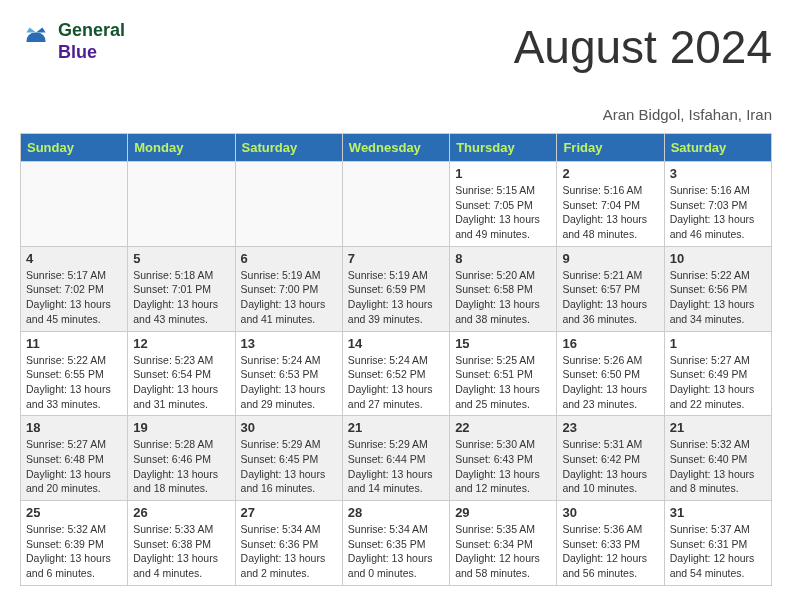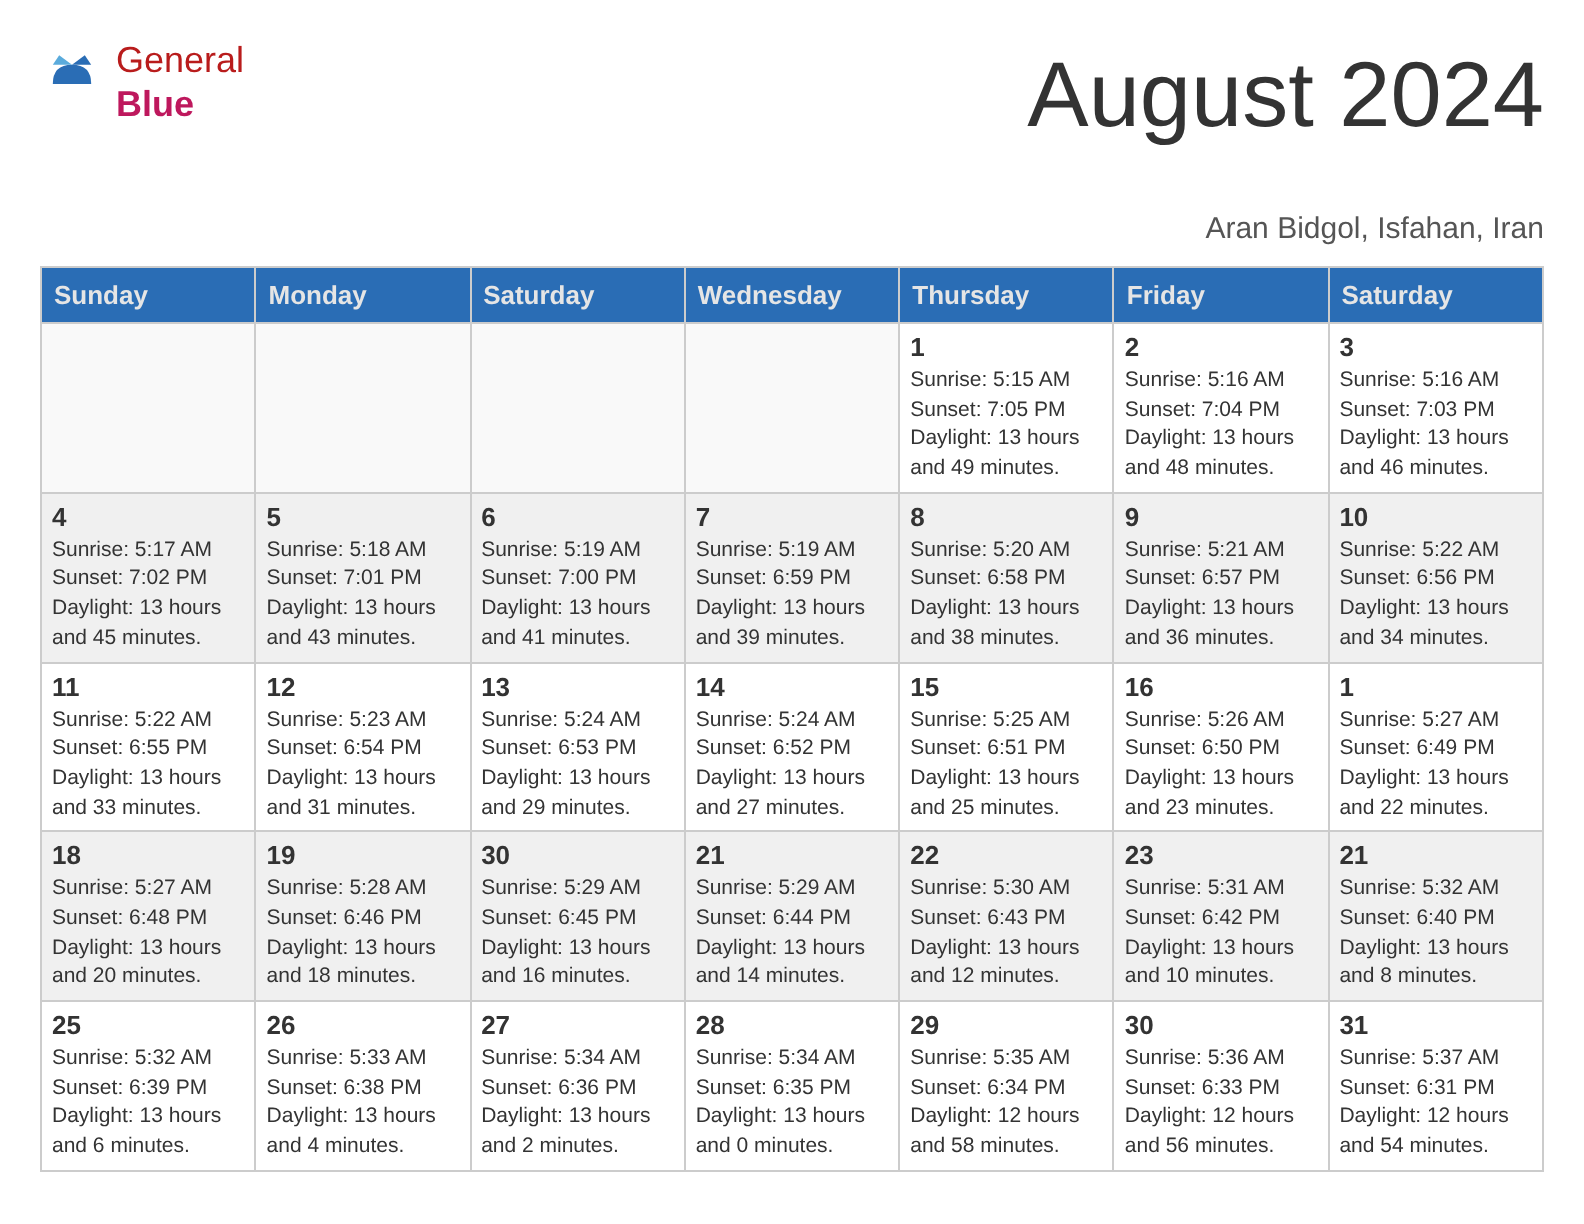--- a/index.html
+++ b/index.html
@@ -21,27 +21,27 @@
       align-items: center;
       gap: 6px;
     }
     .logo-text {
       display: flex;
       flex-direction: column;
       line-height: 1.2;
     }
     .logo-general {
       font-size: 18px;
-      font-weight: normal;
-      color: #b91c1c;
+      font-weight: bold;
+      color: #14532d;
     }
     .logo-blue {
       font-size: 18px;
       font-weight: bold;
-      color: #be185d;
+      color: #4c1d95;
     }
     .logo-icon {
       width: 32px;
       height: 32px;
     }
     .title-block {
       text-align: right;
     }
     .month-title {
       font-size: 46px;
@@ -53,21 +53,21 @@
       color: #555;
       margin-top: 32px;
     }
     table {
       width: 100%;
       border-collapse: collapse;
       table-layout: fixed;
     }
     th {
       background-color: #2a6db5;
-      color: #e5e5e5;
+      color: #bef264;
       text-align: left;
       padding: 6px 6px;
       font-size: 13px;
       font-weight: bold;
       border: 1px solid #ccc;
     }
     td {
       border: 1px solid #ccc;
       vertical-align: top;
       padding: 4px 5px;

